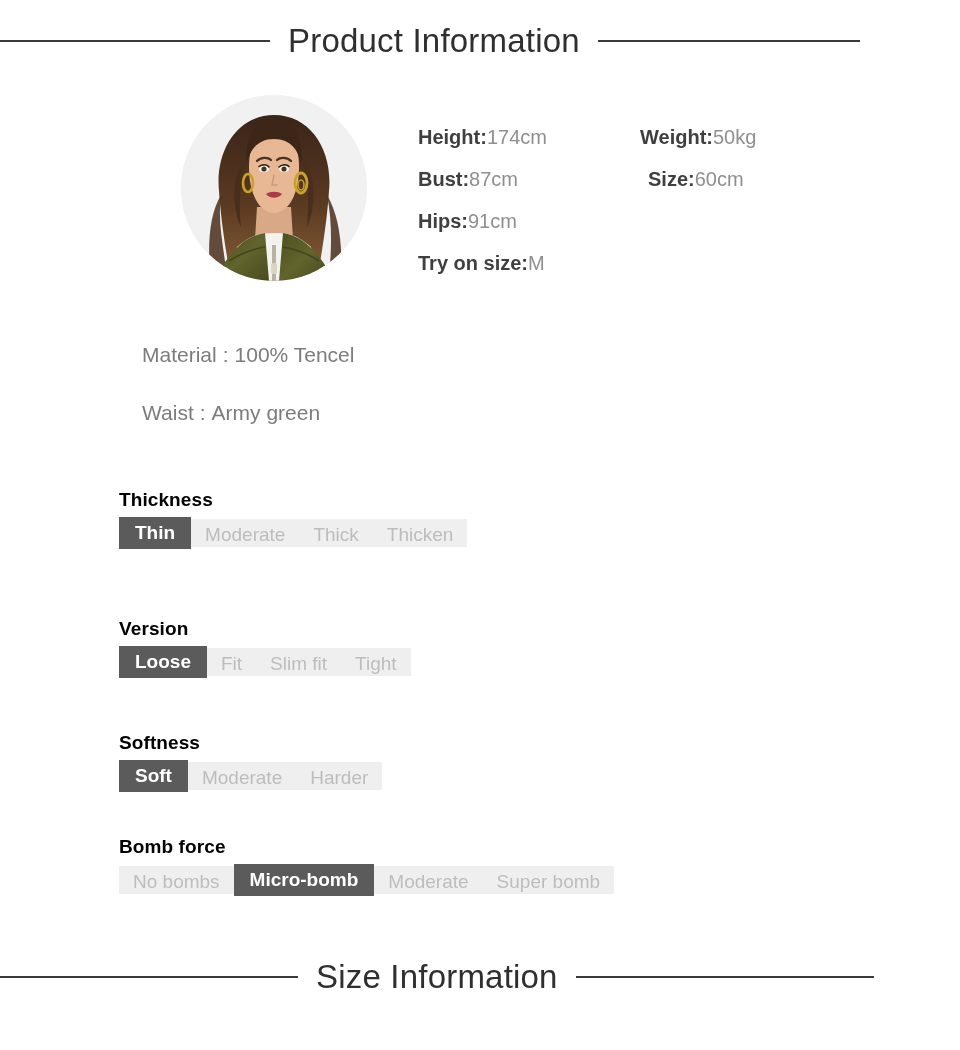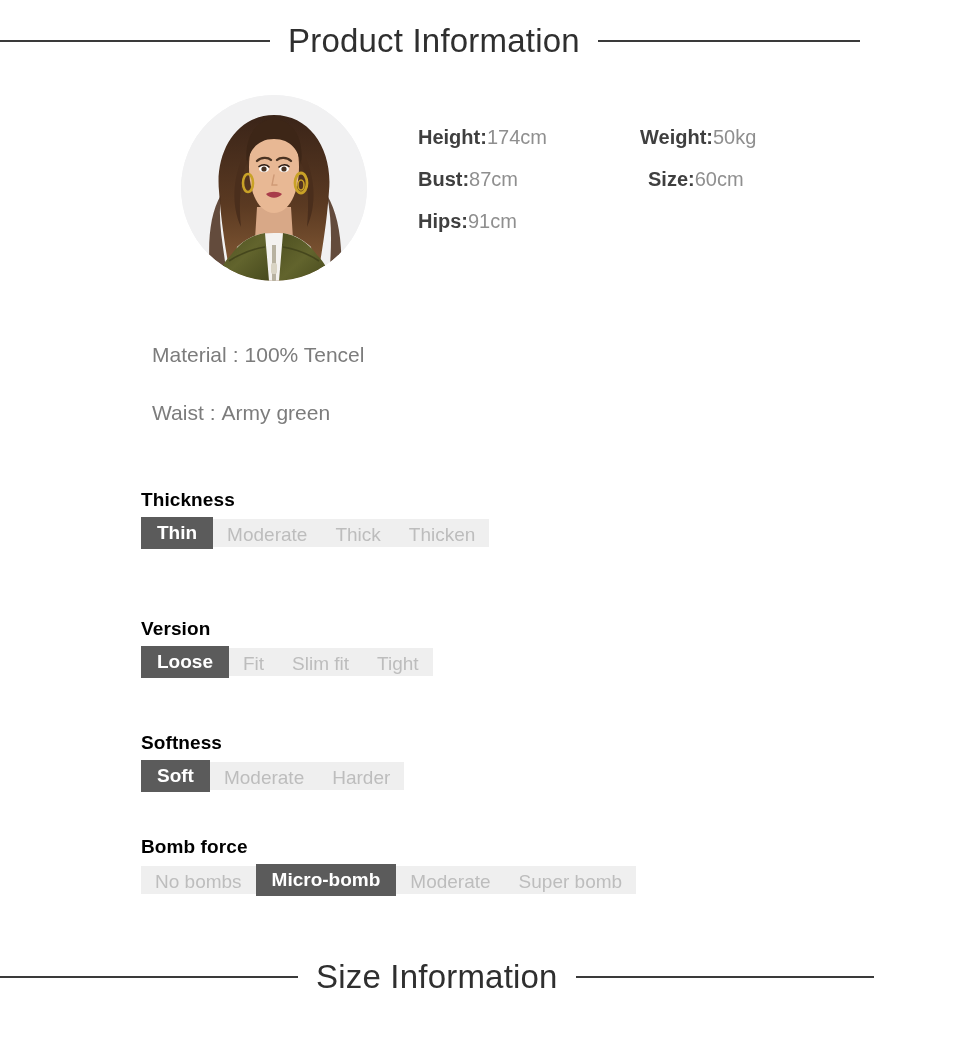--- a/index.html
+++ b/index.html
@@ -81,34 +81,34 @@
     font-size: 20px;
     color: #8f8f8f;
   }
   .m-col-left  { width: 222px; }
   .m-col-right { width: 240px; }
   .m-col-right.indent { padding-left: 8px; }
 
   
   .spec-list {
     position: absolute;
-    left: 152px;
+    left: 142px;
     top: 338px;
   }
   .spec-line {
     font-size: 21px;
     color: #7c7c7c;
     height: 58px;
     line-height: 34px;
     white-space: nowrap;
   }
   .spec-line .sep { padding: 0 6px; }
 
   
-  .attr-group { position: absolute; left: 141px; }
+  .attr-group { position: absolute; left: 119px; }
   .attr-label {
     font-size: 19px;
     color: #000000;
     font-weight: 600;
     letter-spacing: 0.1px;
     margin-bottom: 8px;
   }
   .attr-bar {
     display: inline-flex;
     align-items: stretch;
@@ -227,20 +227,25 @@
     </div>
     <div class="m-item m-col-right indent">
       <span class="lbl">Size:</span><span class="val">60cm</span>
     </div>
   </div>
   <div class="m-row">
     <div class="m-item m-col-left">
       <span class="lbl">Hips:</span><span class="val">91cm</span>
     </div>
   </div>
+  <div class="m-row">
+    <div class="m-item m-col-left">
+      <span class="lbl">Try on size:</span><span class="val">M</span>
+    </div>
+  </div>
 </div>
 
 <div class="spec-list">
   <div class="spec-line">
     <span>Material</span><span class="sep">:</span><span>100% Tencel</span>
   </div>
   <div class="spec-line">
     <span>Waist</span><span class="sep">:</span><span>Army green</span>
   </div>
 </div>

